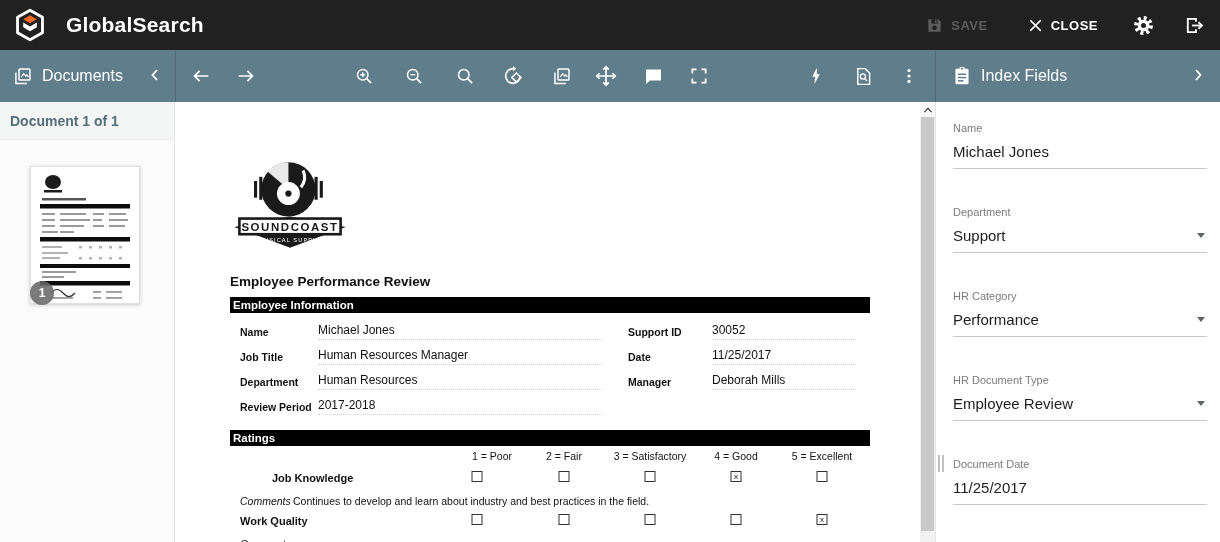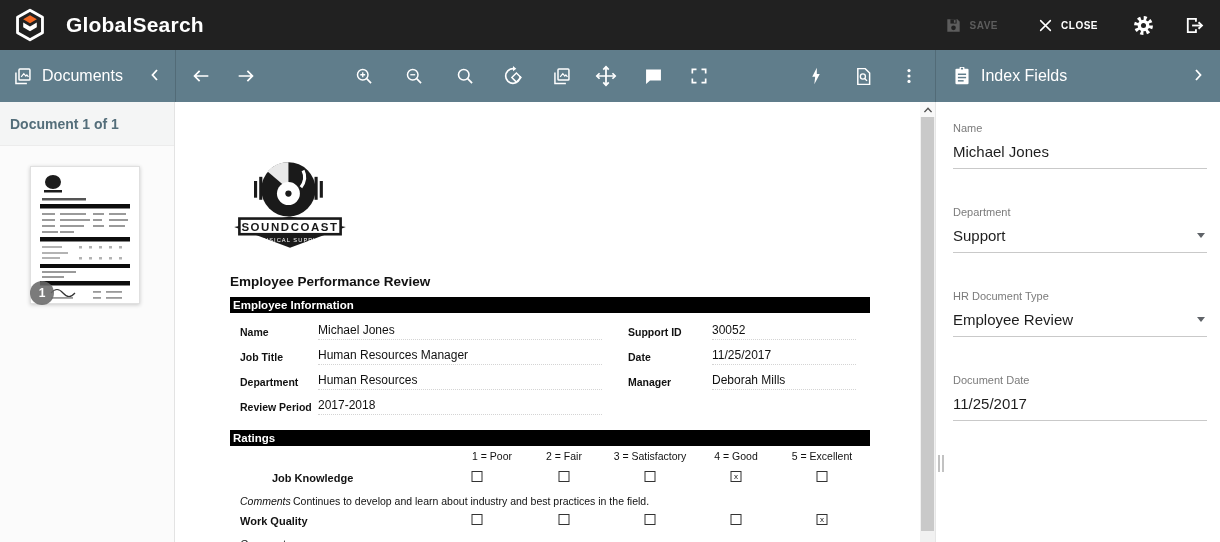--- a/index.html
+++ b/index.html
@@ -8,21 +8,21 @@
        font-family:"Liberation Sans",sans-serif;-webkit-font-smoothing:antialiased;}
 
   
   .topbar{position:absolute;top:0;left:0;width:1220px;height:50px;background:#212121;
           display:flex;align-items:center;}
   .brand{display:flex;align-items:center;gap:19px;padding-left:13px;}
   .brand-title{color:#fff;font-size:21px;font-weight:700;letter-spacing:.2px;}
   .topbar-actions{margin-left:auto;display:flex;align-items:center;padding-right:14px;}
   .tb-btn{display:flex;align-items:center;gap:8px;background:none;border:0;cursor:pointer;
           font-family:inherit;}
-  .tb-btn .lbl{font-size:10px;font-weight:700;letter-spacing:.5px;}
+  .tb-btn .lbl{font-size:13px;font-weight:700;letter-spacing:.5px;}
   .save-btn .lbl{color:#5d5d5d;}
   .close-btn{margin-left:40px;} .close-btn .lbl{color:#fff;}
   .gear-btn{margin-left:34px;} .logout-btn{margin-left:28px;}
 
   
   .toolbar-row{position:absolute;top:50px;left:0;width:1220px;height:52px;background:#607d8b;
                display:flex;}
   .sidebar-toolbar{width:175px;height:52px;display:flex;align-items:center;position:relative;}
   .viewer-toolbar{width:760px;height:52px;position:relative;border-left:1px solid rgba(0,0,0,.14);}
   .panel-toolbar{width:285px;height:52px;display:flex;align-items:center;position:relative;
@@ -35,21 +35,21 @@
   .panel-toolbar .tool-label{margin-left:10px;}
   .panel-toolbar .chev{position:absolute;right:14px;top:17px;}
   .vt-btn{position:absolute;top:12px;width:28px;height:28px;display:flex;align-items:center;
           justify-content:center;background:none;border:0;cursor:pointer;}
 
   
   .content{position:absolute;top:102px;left:0;width:1220px;height:440px;display:flex;}
 
   
   .sidebar{width:175px;height:440px;background:#fbfbfb;border-right:1px solid #e3e3e3;position:relative;}
-  .sidebar-head{height:44px;background:#f4f5f5;border-bottom:1px solid #ececec;
+  .sidebar-head{height:38px;background:#f4f5f5;border-bottom:1px solid #ececec;
                 color:#546e7a;font-size:14px;font-weight:700;display:flex;align-items:center;
                 padding-left:10px;}
   .thumb{position:absolute;left:30px;top:64px;width:110px;height:138px;background:#fff;
          border:1px solid #e0e0e0;box-shadow:0 1px 4px rgba(0,0,0,.2);cursor:pointer;}
   .t-badge{position:absolute;left:-1px;top:114px;width:24px;height:24px;border-radius:50%;
            background:rgba(105,105,105,.88);color:#fff;font-size:12px;font-weight:700;
            display:flex;align-items:center;justify-content:center;}
 
   
   .viewer{width:760px;height:440px;background:#fff;position:relative;overflow:hidden;color:#111;}
@@ -389,20 +389,25 @@
             <div class="pf-label">Name</div>
             <div class="pf-value"><span>Michael Jones</span></div>
             <div class="pf-line"></div>
           </div>
           <div class="pfield">
             <div class="pf-label">Department</div>
             <div class="pf-value"><span>Support</span><span class="pf-arrow"></span></div>
             <div class="pf-line"></div>
           </div>
           <div class="pfield">
+            <div class="pf-label">HR Category</div>
+            <div class="pf-value"><span>Performance</span><span class="pf-arrow"></span></div>
+            <div class="pf-line"></div>
+          </div>
+          <div class="pfield">
             <div class="pf-label">HR Document Type</div>
             <div class="pf-value"><span>Employee Review</span><span class="pf-arrow"></span></div>
             <div class="pf-line"></div>
           </div>
           <div class="pfield">
             <div class="pf-label">Document Date</div>
             <div class="pf-value"><span>11/25/2017</span></div>
             <div class="pf-line"></div>
           </div>
         </div>

